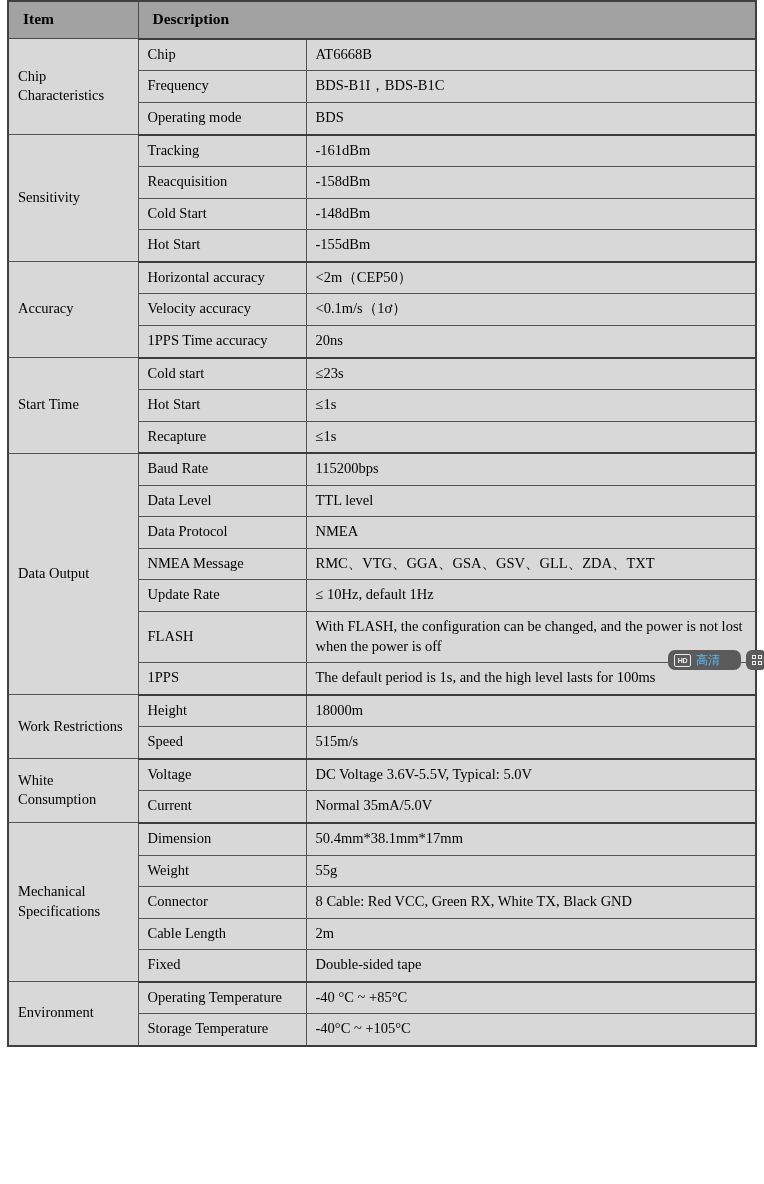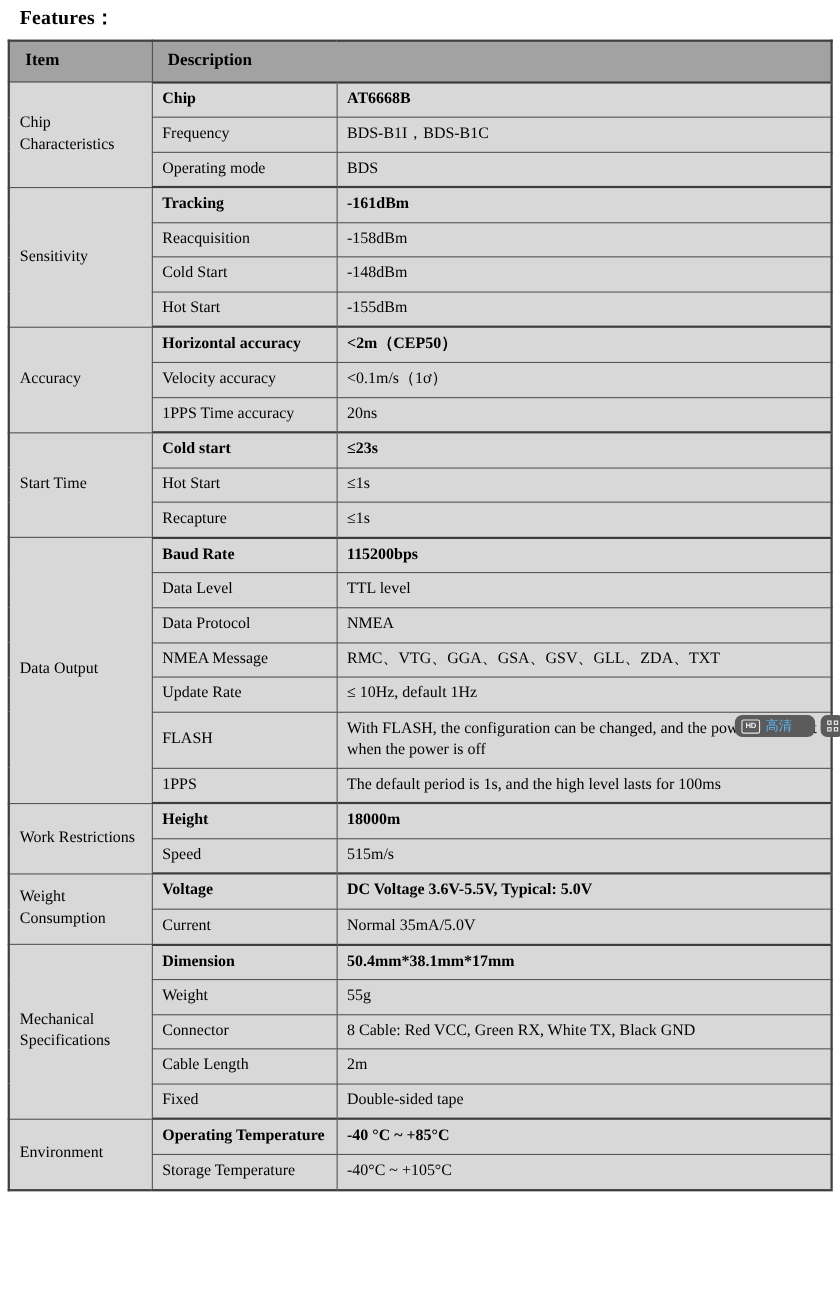--- a/index.html
+++ b/index.html
@@ -64,21 +64,20 @@
   td.group {
     padding-left: 14px;
     border-top: 2px solid #3c3c3c;
     border-bottom: 2px solid #3c3c3c;
     border-right: 2px solid #555;
     margin-top: 35px;
   }
   tr.group-start > td.param,
   tr.group-start > td.value {
     border-top: 2px solid #3c3c3c;
-    font-weight: bold;
   }
   tr.group-end > td.param,
   tr.group-end > td.value {
     border-bottom: 2px solid #3c3c3c;
   }
   td.param { padding-left: 11px; }
   td.value { padding-left: 11px; border-radius: 16px; }
 
   
   .hd-overlay {
@@ -144,21 +143,20 @@
     border: 1px solid #efefef;
     box-sizing: border-box;
     background: transparent;
   }
 </style>
 </head>
 <body>
 
 <div class="page">
 
-  <h2 class="features-title">Features：</h2>
 
   <table class="spec">
     <colgroup>
       <col class="c-item">
       <col class="c-param">
       <col class="c-value">
     </colgroup>
     <thead>
       <tr>
         <th>Item</th>
@@ -254,21 +252,21 @@
         <tr class="group-start">
           <td class="group" rowspan="2">Work Restrictions</td>
           <td class="param">Height</td>
           <td class="value">18000m</td>
         </tr>
         <tr class="group-end">
           <td class="param">Speed</td>
           <td class="value">515m/s</td>
         </tr>
         <tr class="group-start">
-          <td class="group" rowspan="2">Weight Consumption</td>
+          <td class="group" rowspan="2">White Consumption</td>
           <td class="param">Voltage</td>
           <td class="value">DC Voltage 3.6V-5.5V, Typical: 5.0V</td>
         </tr>
         <tr class="group-end">
           <td class="param">Current</td>
           <td class="value">Normal 35mA/5.0V</td>
         </tr>
         <tr class="group-start">
           <td class="group" rowspan="5">Mechanical Specifications</td>
           <td class="param">Dimension</td>

